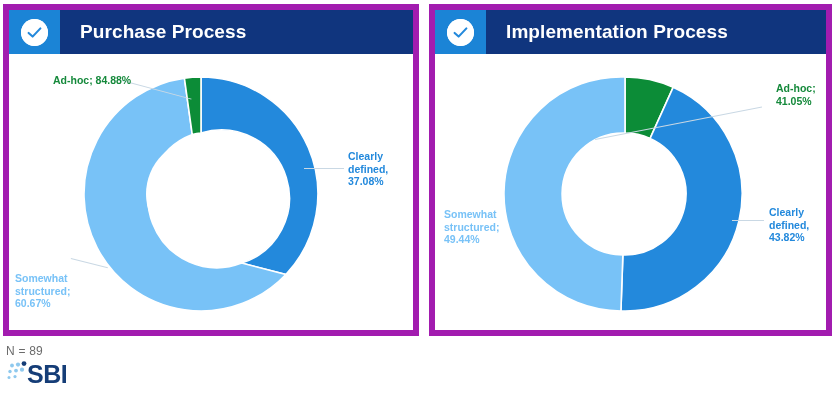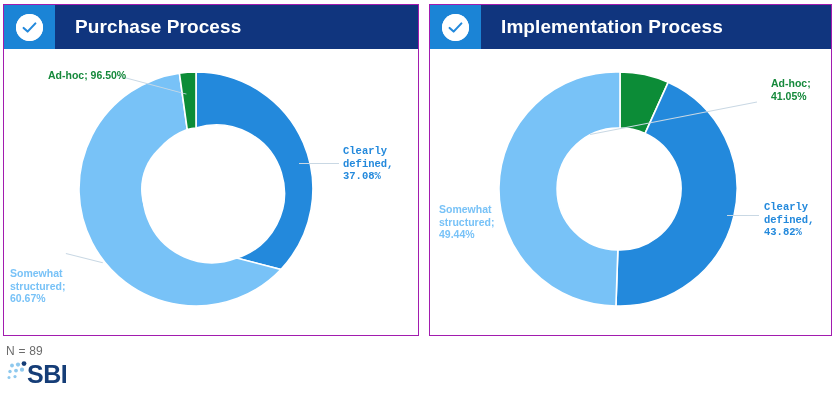--- a/index.html
+++ b/index.html
@@ -21,21 +21,21 @@
     width: 835px;
     height: 393px;
   }
 
   
   .panel {
     position: absolute;
     top: 4px;
     height: 332px;
     background: #ffffff;
-    border: 1px solid #a21caf;
+    border: 6px solid #a21caf;
     box-sizing: border-box;
   }
   .panel-left  { left: 3px;   width: 416px; }
   .panel-right { left: 429px; width: 403px; padding-left: 15px; }
 
   
   .panel-header {
     position: absolute;
     left: 0; top: 0;
     height: 44px;
@@ -88,21 +88,21 @@
 
   
   .lbl {
     position: absolute;
     font-size: 10.5px;
     font-weight: bold;
     line-height: 12.5px;
     white-space: pre-line;
   }
   .lbl-green { color: #15893B; }
-  .lbl-blue  { color: #2389DC; font-family: Liberation Mono, monospace; }
+  .lbl-blue  { color: #2389DC; }
   .lbl-light { color: #78C2F7; margin-top: 20px; }
 
   .leader {
     position: absolute;
     background: #c9d8e4;
     height: 1px;
     transform-origin: 0 0;
   }
 
   
@@ -153,21 +153,21 @@
 
           <path d="M 100.41 1.09 A 117 117 0 0 1 117 0 L 117 56 A 61 61 0 0 0 108.26 57.53 Z" fill="#0C8C37" stroke="#ffffff" stroke-width="1.6"></path>
           <circle cx="117" cy="117" r="55" fill="#ffffff"></circle>
         </svg>
       </div>
 
       <div class="leader" style="left:113px; top:26px; width:72px; transform:rotate(15deg);"></div>
       <div class="leader" style="left:295px; top:114px; width:40px;"></div>
       <div class="leader" style="left:62px; top:204px; width:38px; transform:rotate(14deg);"></div>
 
-      <div class="lbl lbl-green" style="left:44px; top:20px;">Ad-hoc; 96.50%</div>
+      <div class="lbl lbl-green" style="left:44px; top:20px;">Ad-hoc; 84.88%</div>
       <div class="lbl lbl-blue" style="left:339px; top:96px;">Clearly
 defined,
 37.08%</div>
       <div class="lbl lbl-light" style="left:6px; top:198px;">Somewhat
 structured;
 60.67%</div>
 
     </div>
   </div>
 

